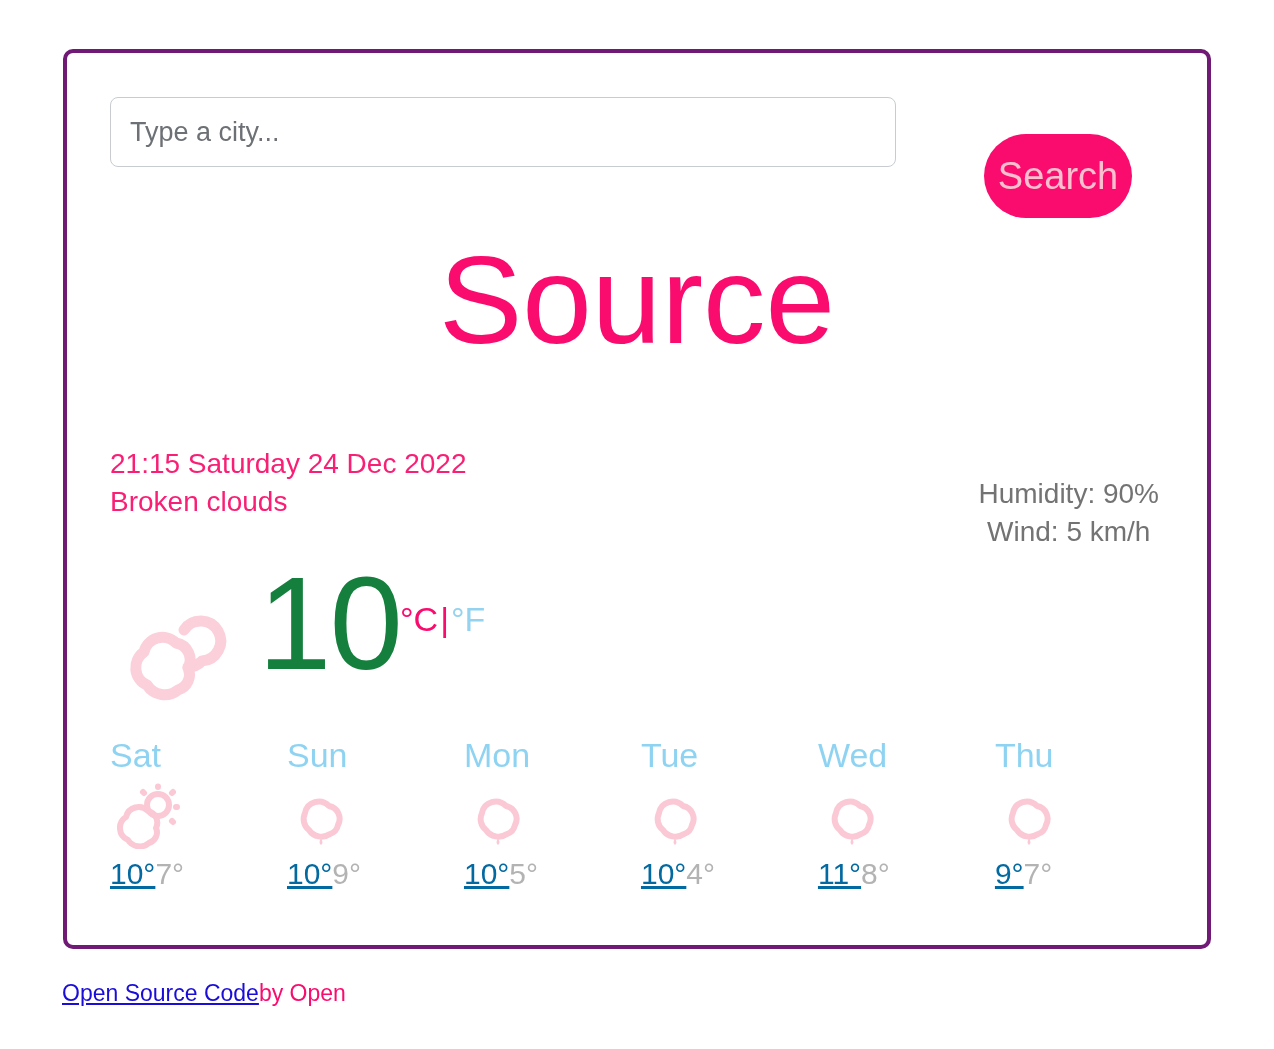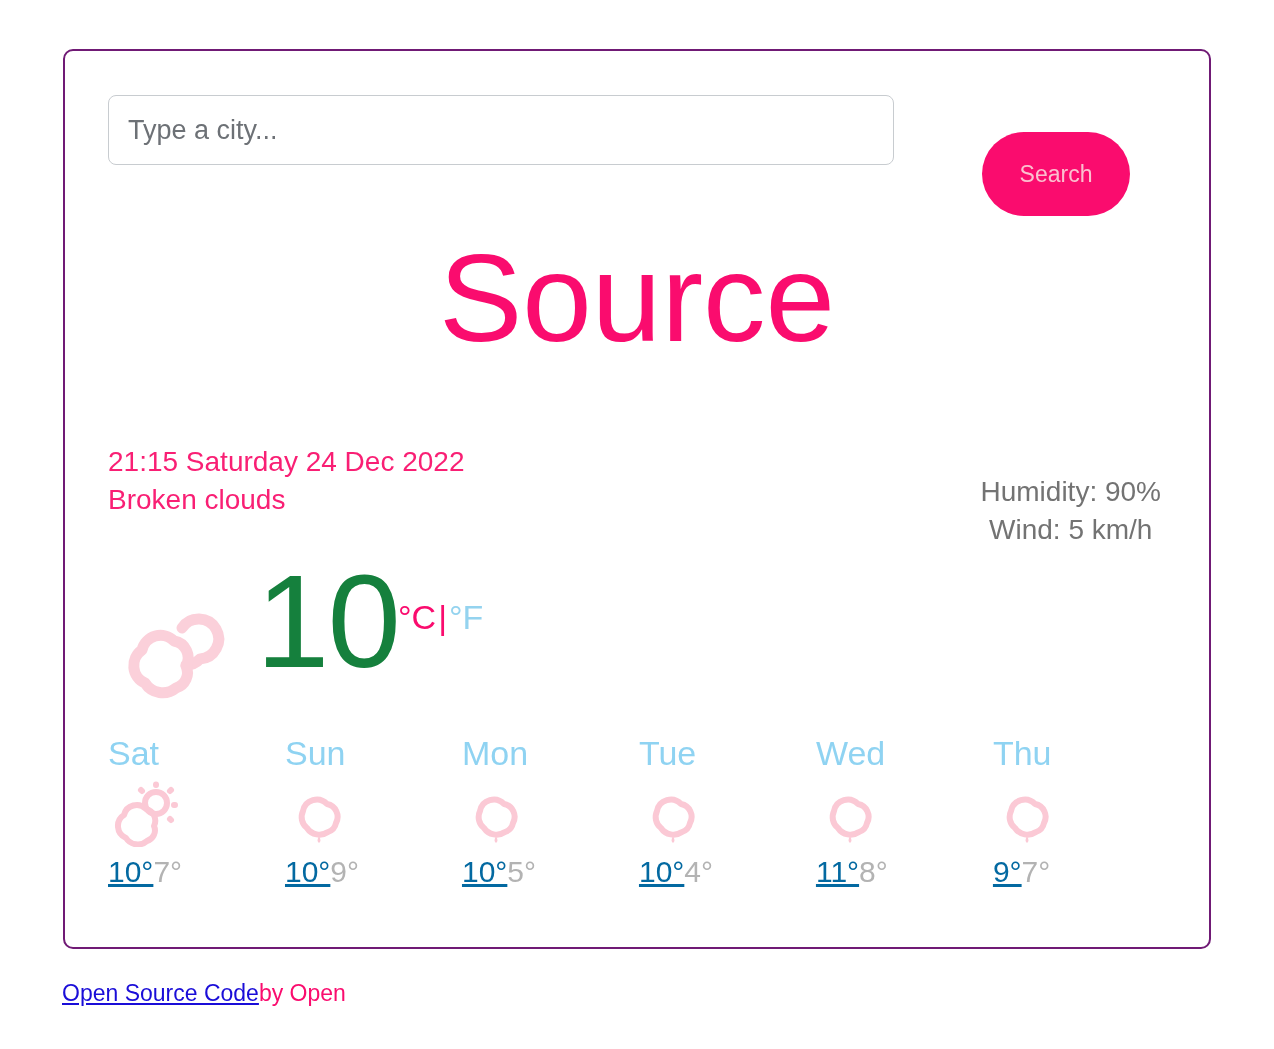--- a/index.html
+++ b/index.html
@@ -17,21 +17,21 @@
     height: 1049px;
     position: relative;
     background: #ffffff;
   }
   .weather-card {
     position: absolute;
     left: 63px;
     top: 49px;
     width: 1148px;
     height: 900px;
-    border: 2px solid #701a75;
+    border: 4px solid #701a75;
     border-radius: 10px;
     background: #ffffff;
   }
   
   .search-row {
     position: absolute;
     left: 43px;
     top: 44px;
     width: 1060px;
     height: 98px;
@@ -56,21 +56,21 @@
     position: absolute;
     left: 874px;
     top: 37px;
     width: 148px;
     height: 84px;
     border: none;
     border-radius: 42px;
     background: #fa0c6e;
     color: #fbc0cf;
     font-family: "Liberation Sans", sans-serif;
-    font-size: 23px;
+    font-size: 38px;
     cursor: pointer;
     line-height: 84px;
     padding: 0;
     text-align: center;
   }
   
   .city-title {
     position: absolute;
     left: 0;
     right: 0;

